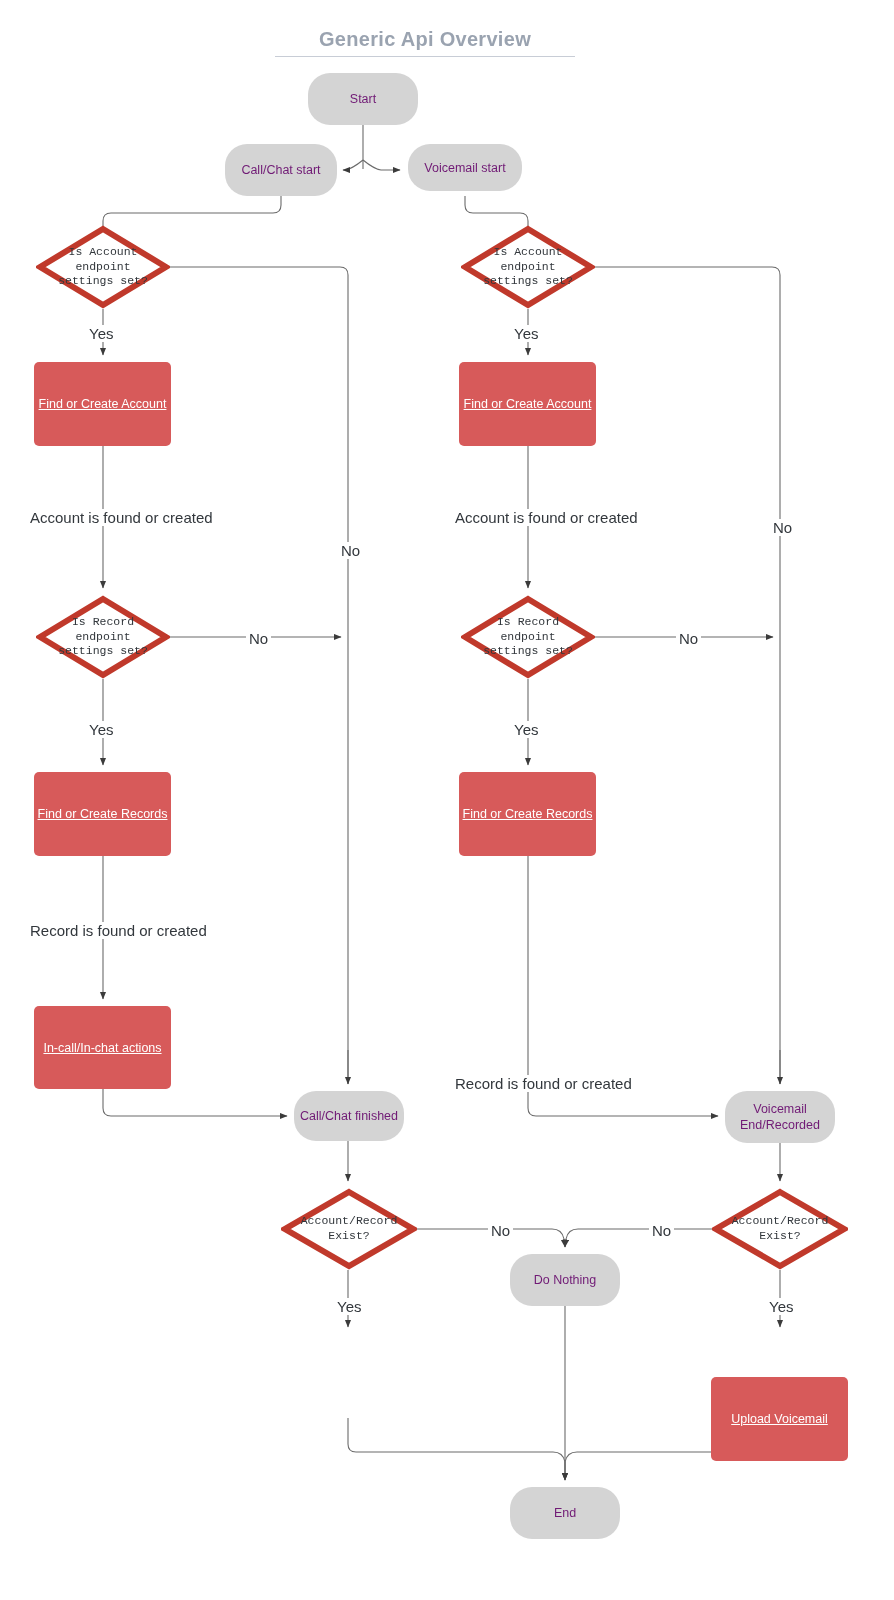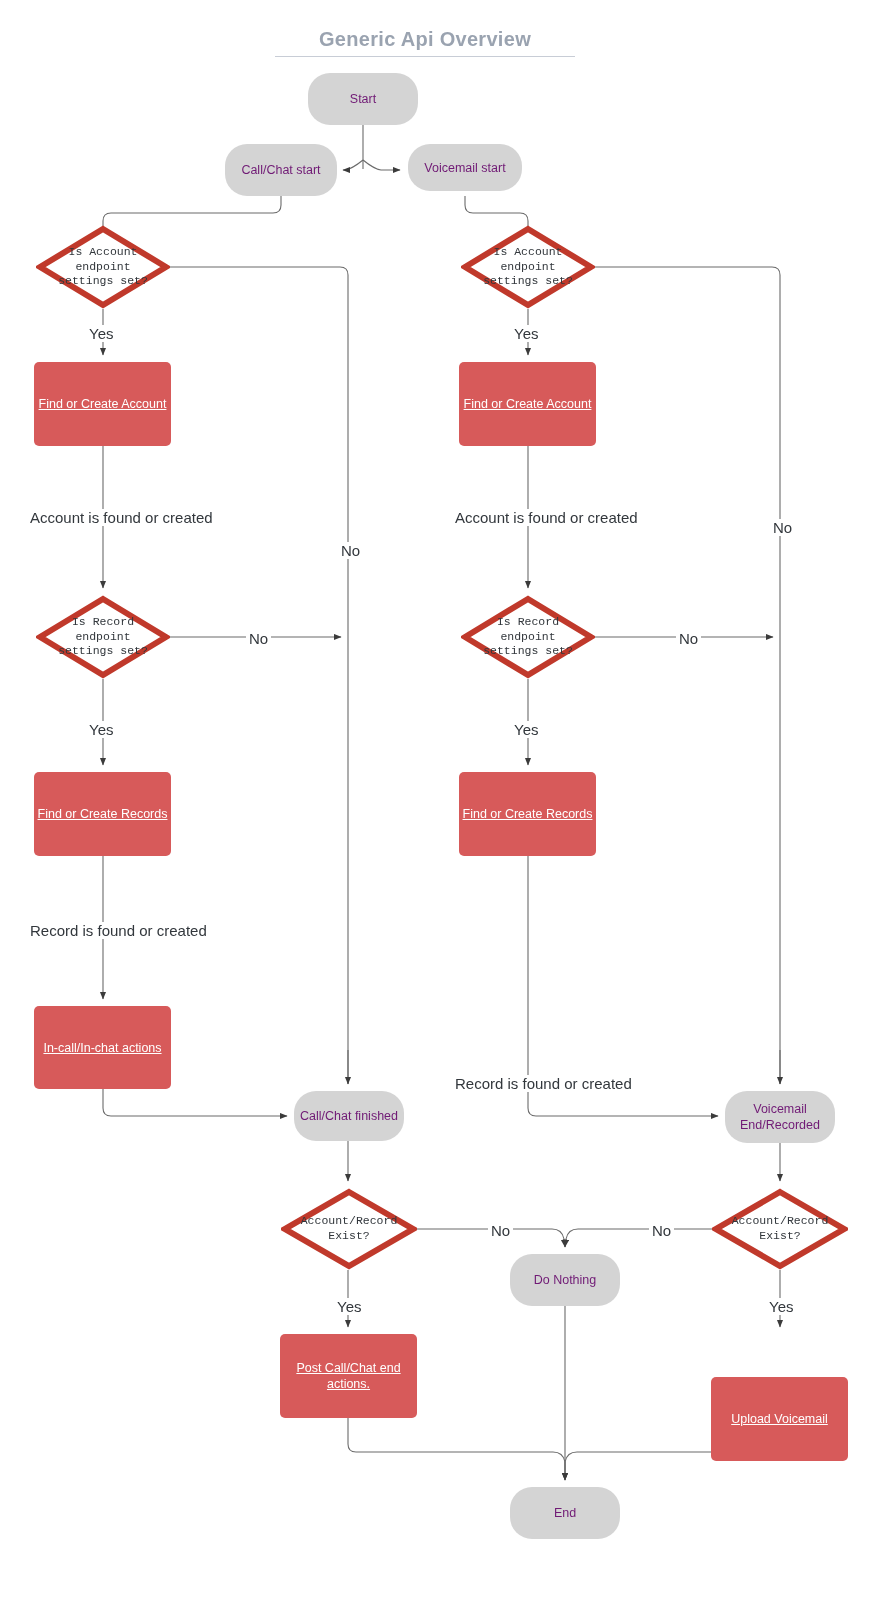--- a/index.html
+++ b/index.html
@@ -251,23 +251,20 @@
     <svg class="dshape" viewBox="0 0 136 82" preserveAspectRatio="none">
       <polygon points="68,4 132,41 68,78 4,41" fill="#ffffff" stroke="#c0392b" stroke-width="6" stroke-linejoin="miter"></polygon>
     </svg>
     <span class="dlabel">Account/Record Exist?</span>
   </div>
 
   <div class="node terminator" style="left:510px;top:1254px;width:110px;height:52px;">
     <span>Do Nothing</span>
   </div>
 
-  <div class="node process" style="left:280px;top:1334px;width:137px;height:84px;">
-    <span>Post Call/Chat end actions.</span>
-  </div>
 
   <div class="node process" style="left:711px;top:1334px;width:137px;height:84px;margin-top:43px;">
     <span>Upload Voicemail</span>
   </div>
 
   <div class="node terminator" style="left:510px;top:1487px;width:110px;height:52px;">
     <span>End</span>
   </div>
 
   <div class="edge-label" style="left:86px;top:325px;">Yes</div>

